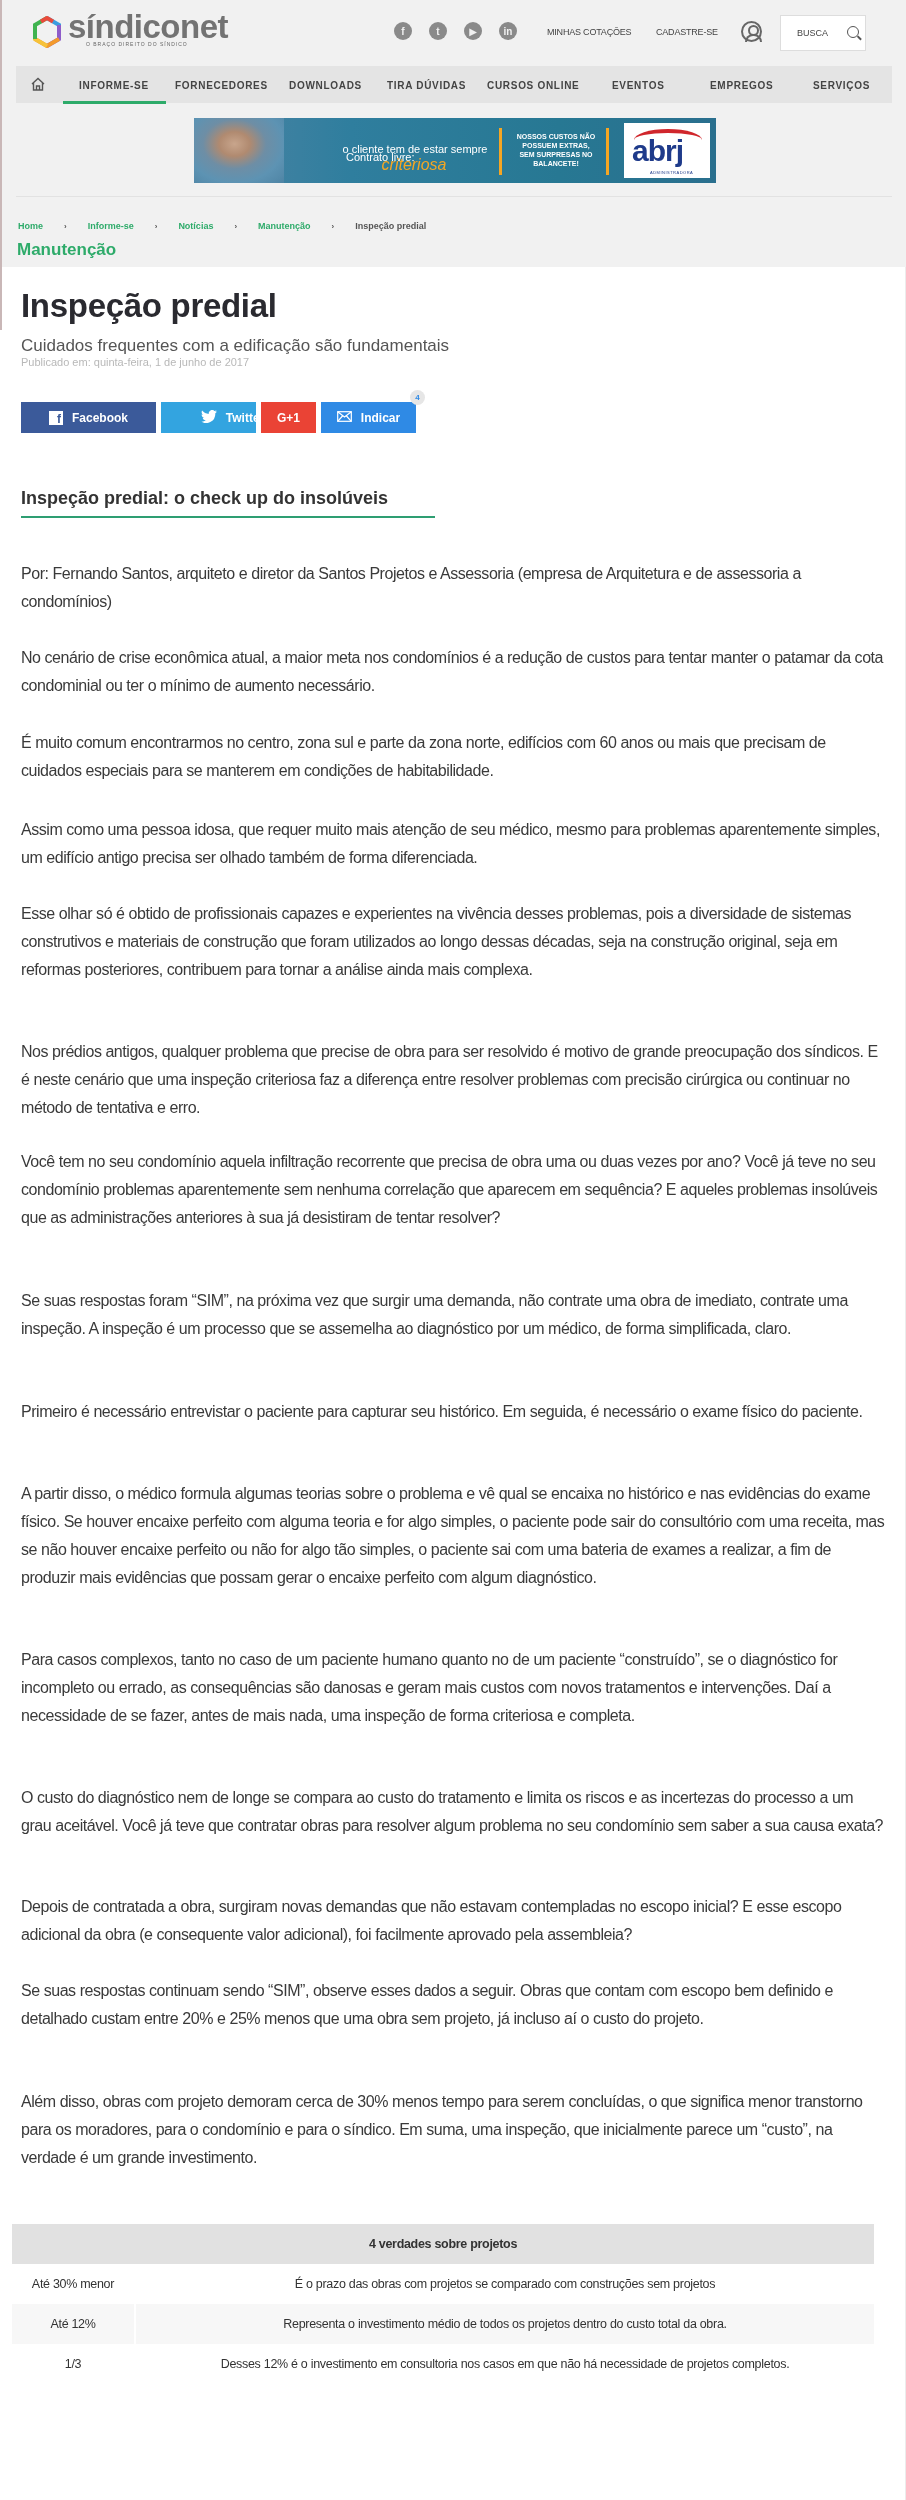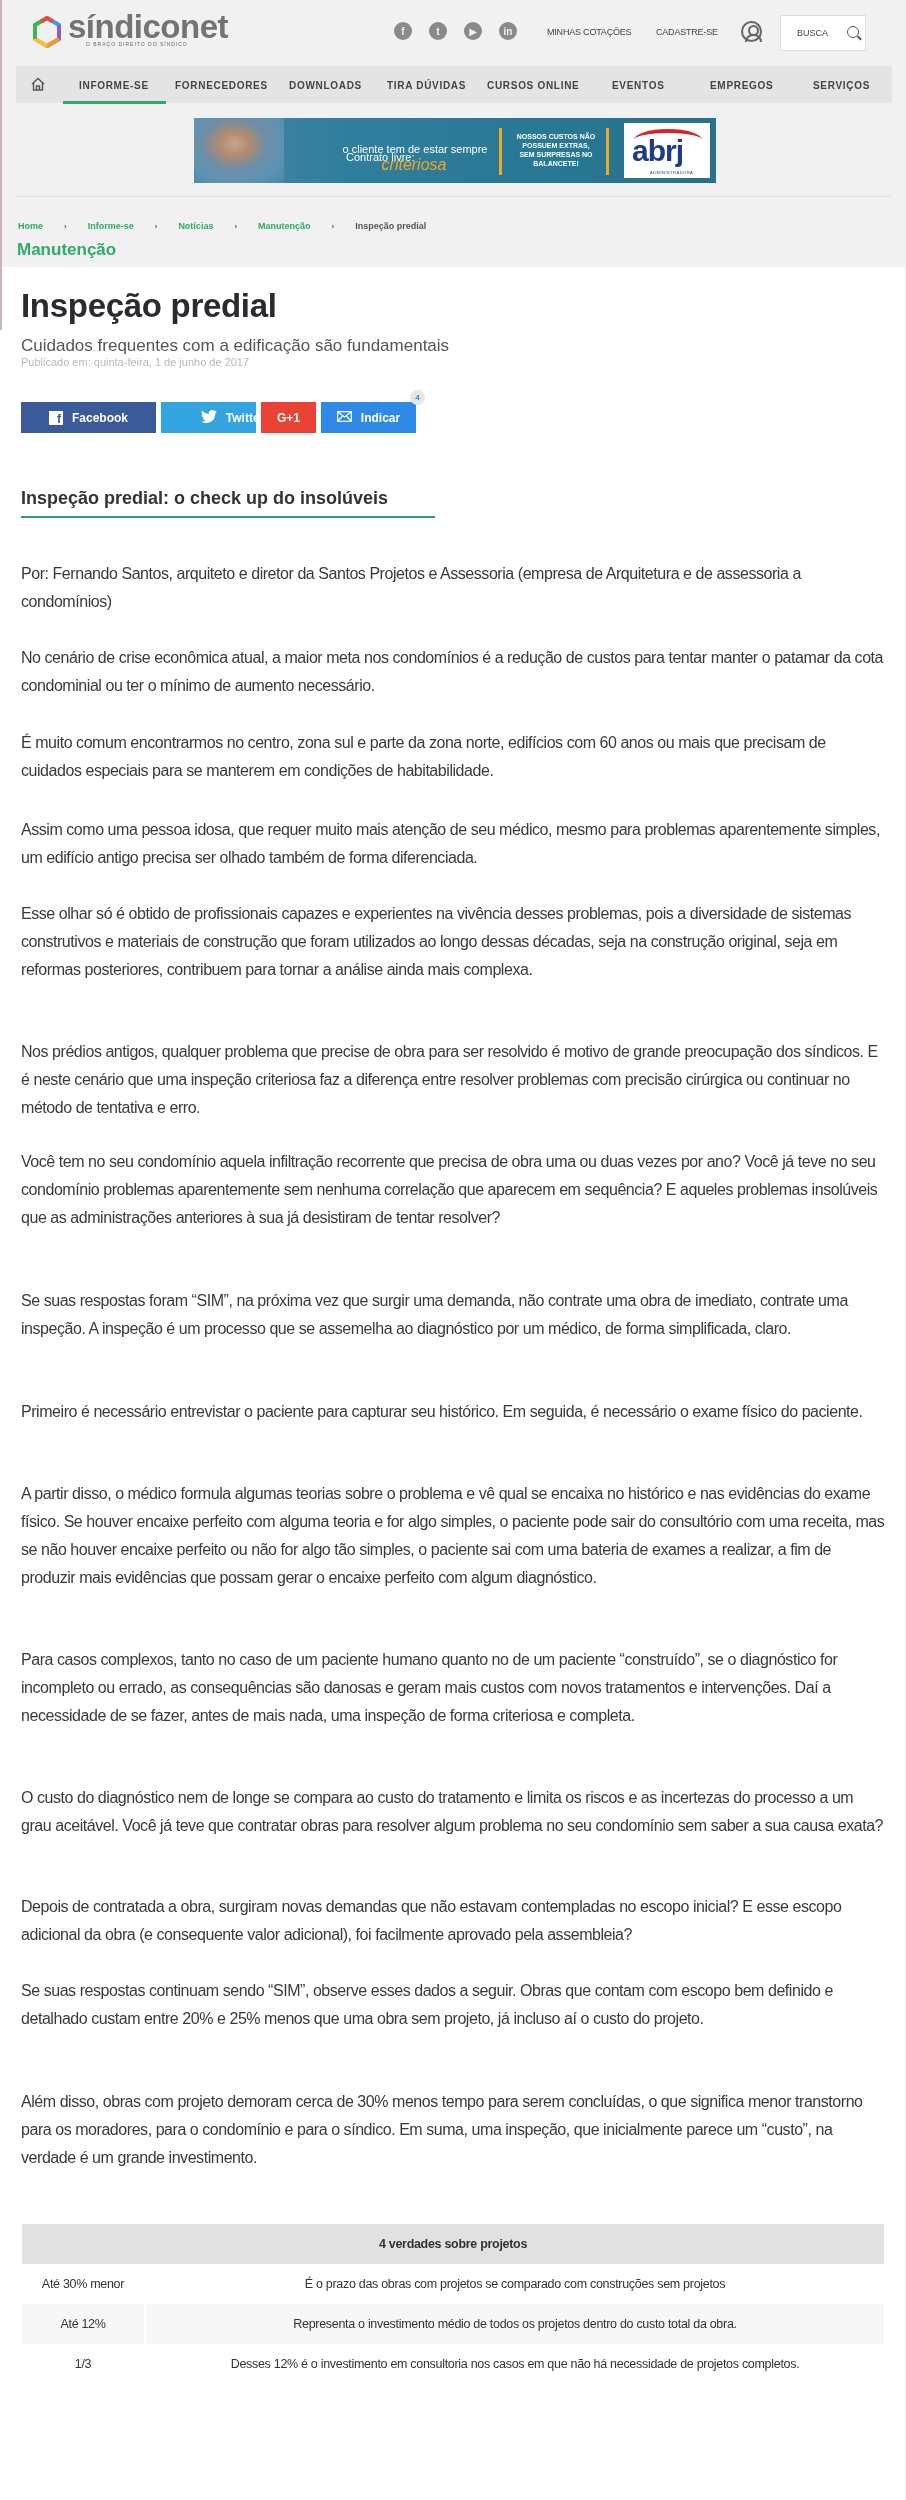--- a/index.html
+++ b/index.html
@@ -66,21 +66,21 @@
   .btn-in { width: 95px; background: #2f8ae5; }
   .fb-glyph { width: 14px; height: 14px; background: #fff; color: #3b5a9a; font-size: 12px; font-weight: bold; display: flex; align-items: flex-end; justify-content: flex-end; padding-right: 2px; line-height: 12px; }
   .badge { position: absolute; right: -9px; top: -12px; width: 15px; height: 15px; border-radius: 50%; background: #e6e6e6; color: #2f8ae5; font-size: 8px; font-weight: bold; display: flex; align-items: center; justify-content: center; }
 
   .article-h2 { position: absolute; left: 21px; top: 488px; font-size: 18px; font-weight: bold; color: #333; }
   .article-h2-line { position: absolute; left: 21px; top: 516px; width: 414px; height: 2px; background: #2e9e72; }
 
   .body-text { position: absolute; left: 21px; width: 866px; font-size: 16px; line-height: 28px; color: #3a3a3a; letter-spacing: -0.45px; }
 
   
-  .facts { position: absolute; left: 22px; top: 2224px; width: 862px; border-collapse: collapse; font-size: 12.5px; color: #333; letter-spacing: -0.3px; }
+  .facts { position: absolute; left: 12px; top: 2224px; width: 862px; border-collapse: collapse; font-size: 12.5px; color: #333; letter-spacing: -0.3px; }
   .facts th { height: 40px; background: #e1e1e1; font-weight: bold; text-align: center; }
   .facts td { height: 40px; text-align: center; }
   .facts tr.shade td { background: #f7f7f7; }
   .facts td.k { width: 123px; border-right: 2px solid #fff; }
 </style>
 </head>
 <body>
 
 <div class="left-edge"></div>
 

